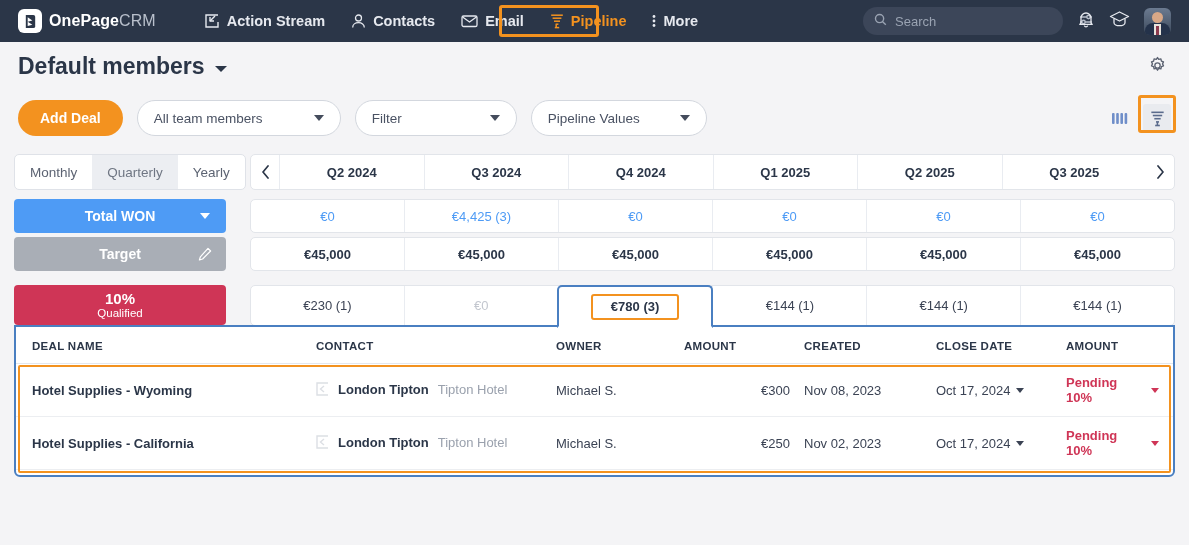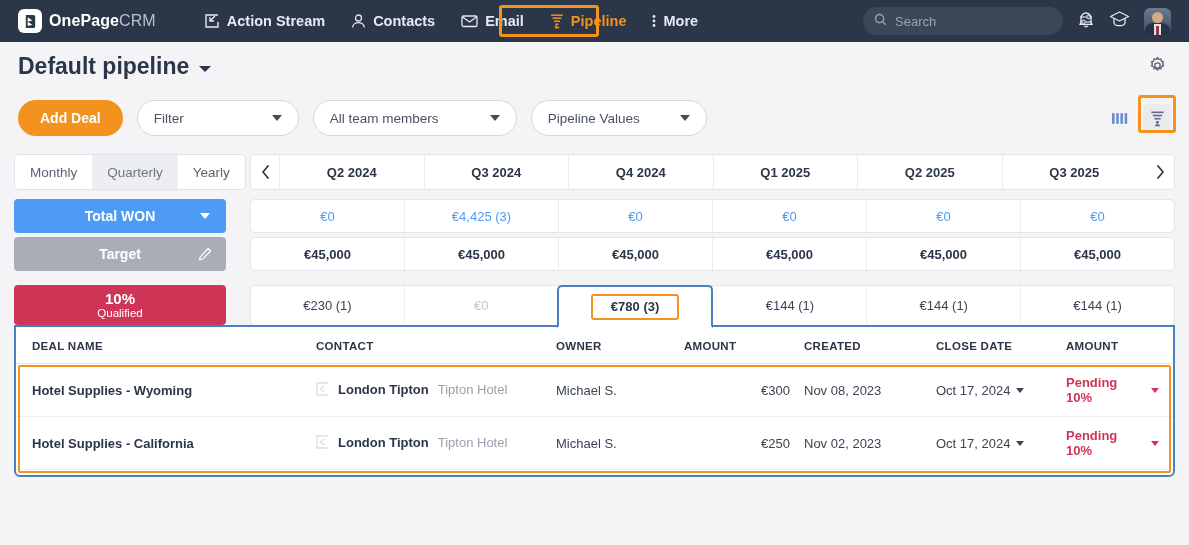--- a/index.html
+++ b/index.html
@@ -340,45 +340,45 @@
       <span class="body"></span>
       <span class="shirt"></span>
       <span class="tie"></span>
       <span class="face"></span>
     </span>
   </div>
 </div>
 
 <div class="titlerow">
   <div class="pagetitle">
-    <span>Default pipeline</span>
+    <span>Default members</span>
     <span>
       <svg width="14" height="9" viewBox="0 0 14 9">
           <path d="M1 1l6 6 6-6z" fill="#2b3648"></path>
         </svg>
     </span>
   </div>
   <span class="gear-btn">
     <svg width="19" height="19" viewBox="0 0 20 20" fill="none" stroke="#5c6372" stroke-width="1.4">
       <circle cx="10" cy="10" r="2.8"></circle>
       <path d="M10 1.6l1.3 2 2.3-.6.5 2.3 2.2.9-1 2.1 1 2.1-2.2.9-.5 2.3-2.3-.6-1.3 2-1.3-2-2.3.6-.5-2.3-2.2-.9 1-2.1-1-2.1 2.2-.9.5-2.3 2.3.6z" stroke-linejoin="round"></path>
     </svg>
   </span>
 </div>
 
 <div class="toolbar">
   <button class="btn-primary">Add Deal</button>
 
+  <div class="select w-teams">
+    <span>All team members</span>
+    <span class="caret"></span>
+  </div>
+
   <div class="select w-filter">
     <span>Filter</span>
-    <span class="caret"></span>
-  </div>
-
-  <div class="select w-teams">
-    <span>All team members</span>
     <span class="caret"></span>
   </div>
 
   <div class="select w-values">
     <span>Pipeline Values</span>
     <span class="caret"></span>
   </div>
 
   <div class="toolbar-right">
     <span class="icon-btn">

